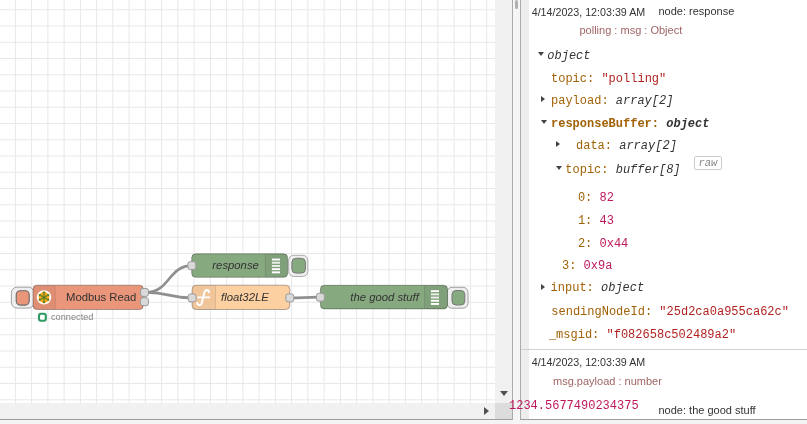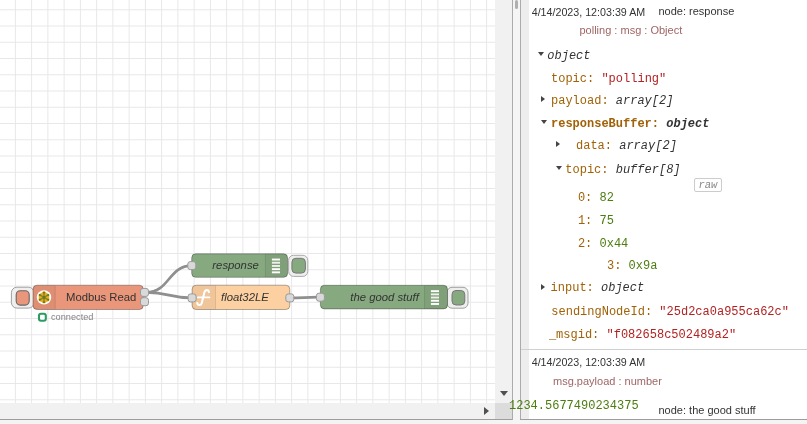--- a/index.html
+++ b/index.html
@@ -22,21 +22,21 @@
   #foot{position:absolute;left:0;top:420.2px;width:807px;height:3.8px;background:#f4f4f4;}
   .tri-down{width:0;height:0;border-left:4px solid transparent;border-right:4px solid transparent;border-top:5px solid #505050;position:absolute;}
   .tri-right{width:0;height:0;border-top:4px solid transparent;border-bottom:4px solid transparent;border-left:5px solid #505050;position:absolute;}
   .tri-d{width:0;height:0;border-left:3.8px solid transparent;border-right:3.8px solid transparent;border-top:4.8px solid #444;position:absolute;}
   .tri-r{width:0;height:0;border-top:3.8px solid transparent;border-bottom:3.8px solid transparent;border-left:4.8px solid #444;position:absolute;}
   .meta{position:absolute;font-size:10.7px;line-height:1;color:#333;white-space:pre;}
   .mname{position:absolute;font-size:11px;line-height:1;color:#333;white-space:pre;}
   .topicline{position:absolute;font-size:11px;line-height:1;color:#a06565;white-space:pre;padding-left:48px;}
   .mrow{position:absolute;font-family:"Liberation Mono",monospace;font-size:12px;line-height:1;color:#333;white-space:pre;}
   .key{color:#a16207;}
-  .num{color:#4d7c0f;}
+  .num{color:#be185d;}
   .str{color:#b22222;}
   .ital{font-style:italic;color:#333;}
   #rawbtn{position:absolute;font-family:"Liberation Mono",monospace;font-style:italic;font-size:10.5px;
      color:#888;border:1px solid #ccc;border-radius:2px;background:#fff;padding:0 4px;line-height:12px;}
   .msep{position:absolute;left:520.8px;width:286.2px;height:1px;background:#d0d0d0;}
 </style>
 </head>
 <body>
 <div id="canvas">
 <svg width="495" height="403" viewBox="0 0 495 403">
@@ -164,26 +164,26 @@
 <div class="mrow" style="left:551px;top:95px;"><span class="key">payload:</span> <span class="ital">array[2]</span></div>
 
 <div class="tri-d" style="left:541.3px;top:119.5px;"></div>
 <div class="mrow" style="left:551px;top:117.5px;font-weight:bold;"><span class="key">responseBuffer:</span> <span class="ital">object</span></div>
 
 <div class="tri-r" style="left:555.6px;top:140.7px;"></div>
 <div class="mrow" style="left:576px;top:140px;"><span class="key">data:</span> <span class="ital">array[2]</span></div>
 
 <div class="tri-d" style="left:555.6px;top:166px;"></div>
 <div class="mrow" style="left:565.3px;top:164px;"><span class="key">topic:</span> <span class="ital">buffer[8]</span></div>
-<div id="rawbtn" style="left:693.5px;top:178px;">raw</div>
+<div id="rawbtn" style="left:693.5px;top:156px;">raw</div>
 
 <div class="mrow" style="left:577.9px;top:191.5px;"><span class="key">0:</span> <span class="num">82</span></div>
-<div class="mrow" style="left:577.9px;top:214.5px;"><span class="key">1:</span> <span class="num">75</span></div>
+<div class="mrow" style="left:577.9px;top:214.5px;"><span class="key">1:</span> <span class="num">43</span></div>
 <div class="mrow" style="left:577.9px;top:237.5px;"><span class="key">2:</span> <span class="num">0x44</span></div>
-<div class="mrow" style="left:607px;top:260px;"><span class="key">3:</span> <span class="num">0x9a</span></div>
+<div class="mrow" style="left:562px;top:260px;"><span class="key">3:</span> <span class="num">0x9a</span></div>
 
 <div class="tri-r" style="left:541.3px;top:283.7px;"></div>
 <div class="mrow" style="left:550.6px;top:282px;"><span class="key">input:</span> <span class="ital">object</span></div>
 
 <div class="mrow" style="left:551.3px;top:306px;"><span class="key">sendingNodeId:</span> <span class="str">"25d2ca0a955ca62c"</span></div>
 <div class="mrow" style="left:548.9px;top:328.5px;"><span class="key">_msgid:</span> <span class="str">"f082658c502489a2"</span></div>
 
 <div class="msep" style="top:348.8px;"></div>
 
 <div class="meta" style="left:531.7px;top:357px;">4/14/2023, 12:03:39 AM</div>

